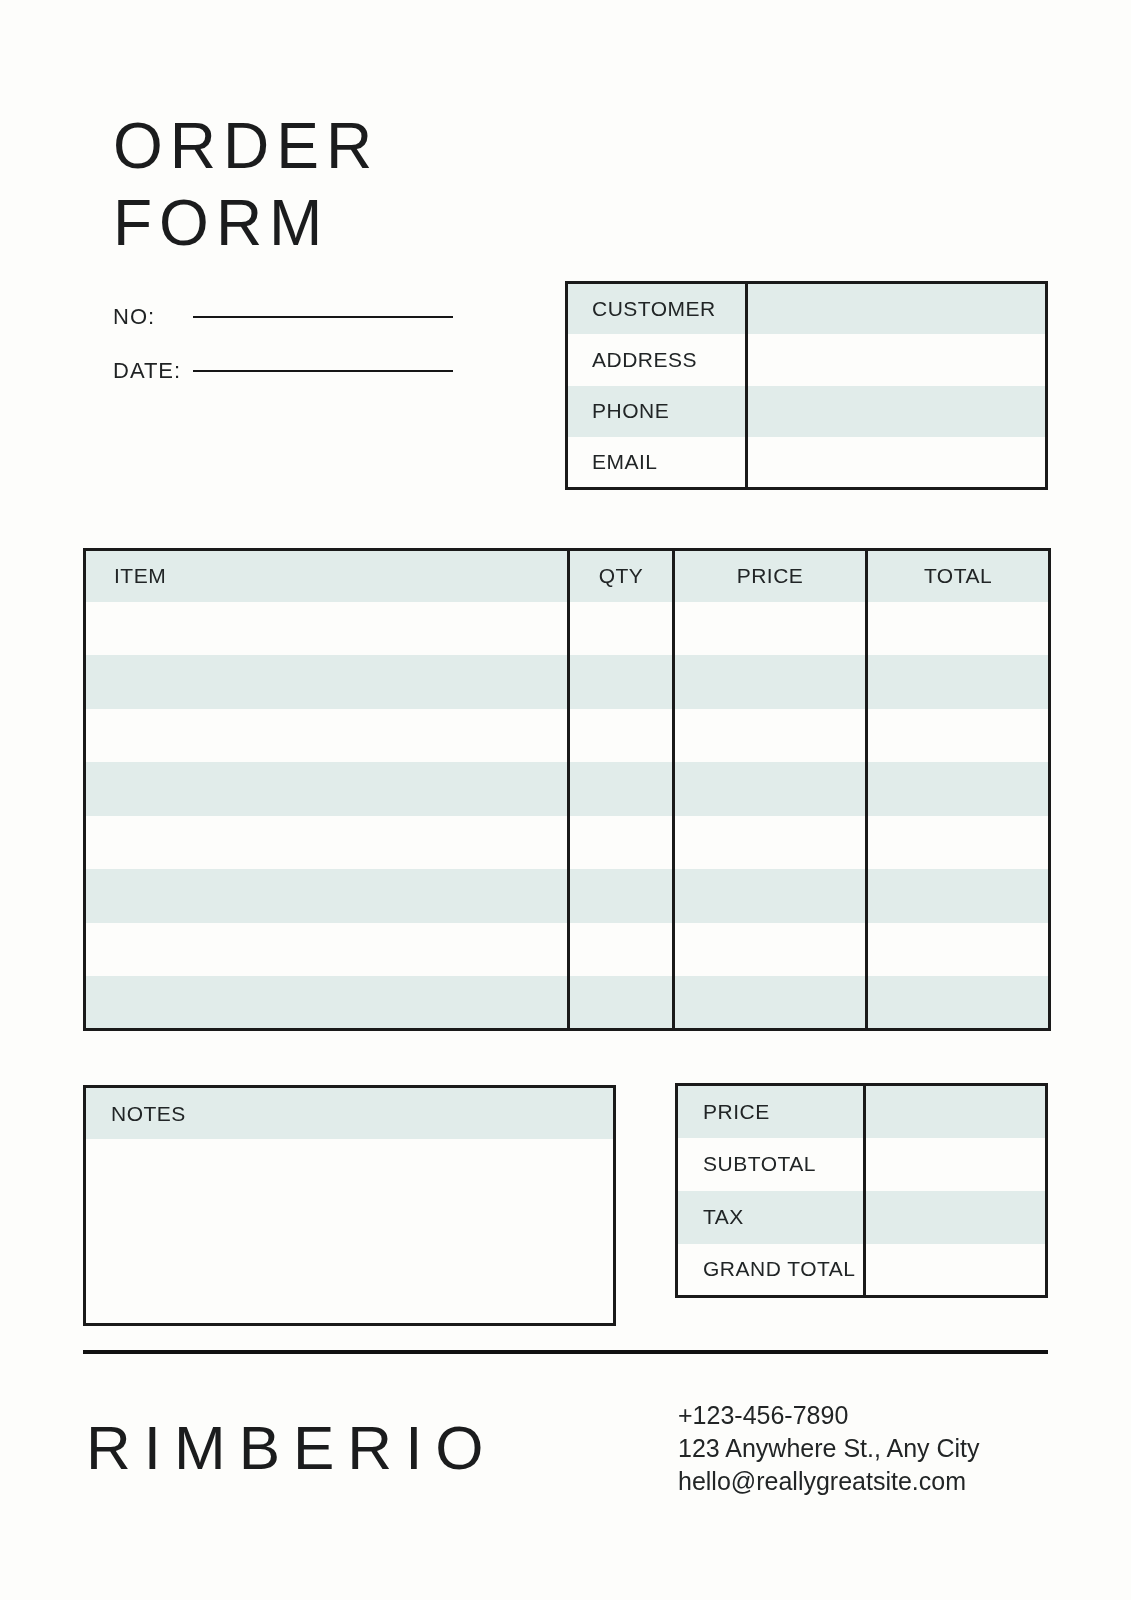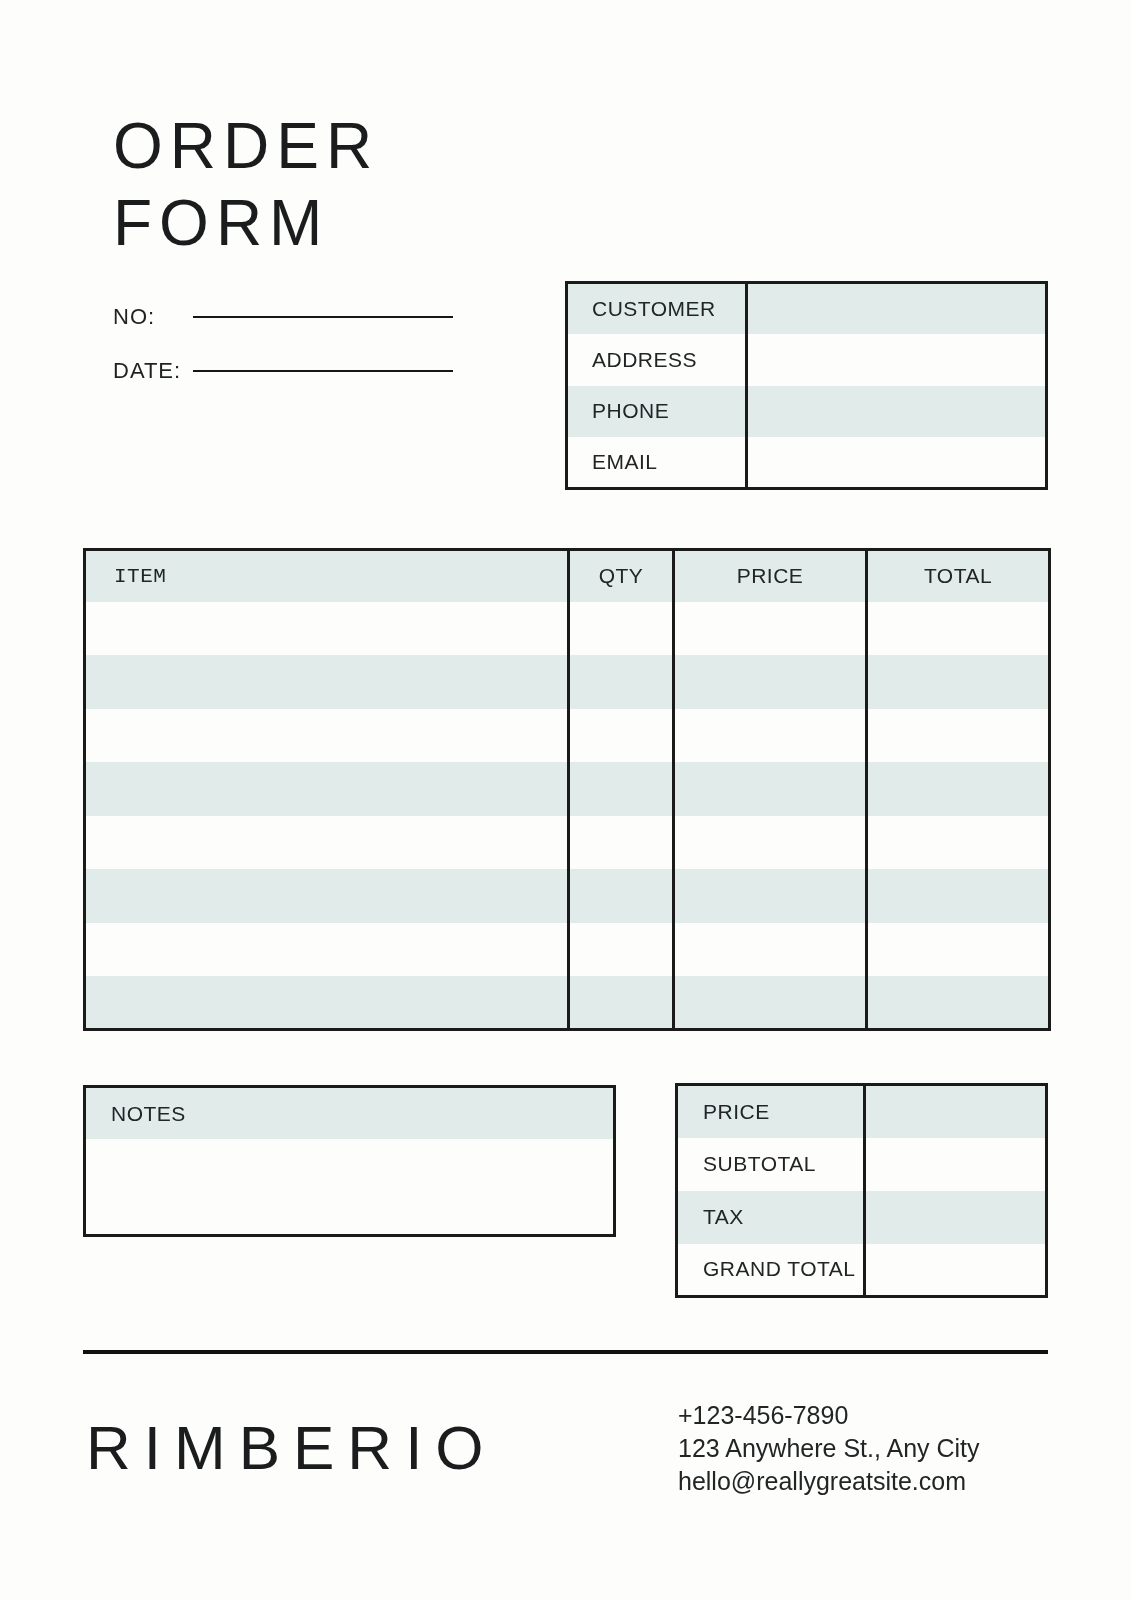--- a/index.html
+++ b/index.html
@@ -60,28 +60,28 @@
   .items-table{
     position:absolute;left:83px;top:548px;
     width:965px;height:480px;
     border:3px solid var(--border);
     font-size:21px;
   }
   .items-table thead tr{height:52px;background:var(--stripe);}
   .items-table tbody tr{height:53.5px;}
   .items-table tbody tr:nth-child(even){background:var(--stripe);}
   .items-table th{font-size:21px;letter-spacing:0.5px;text-align:center;}
-  .items-table th.col-item{text-align:left;padding-left:28px;font-family:Liberation Mono, monospace;}
+  .items-table th.col-item{text-align:left;padding-left:28px;}
   .items-table .col-qty,.items-table .col-price,.items-table .col-total{
     border-left:3px solid var(--border);
   }
   
   .notes-box{
     position:absolute;left:83px;top:1085px;
-    width:533px;height:152px;
+    width:533px;height:241px;
     border:3px solid var(--border);
     display:flex;flex-direction:column;
   }
   .notes-header{
     height:51px;flex:0 0 51px;background:var(--stripe);
     display:flex;align-items:center;padding-left:25px;
     font-size:21px;letter-spacing:0.5px;
   }
   .notes-body{flex:1;font-size:20px;padding:10px 14px;}
 

